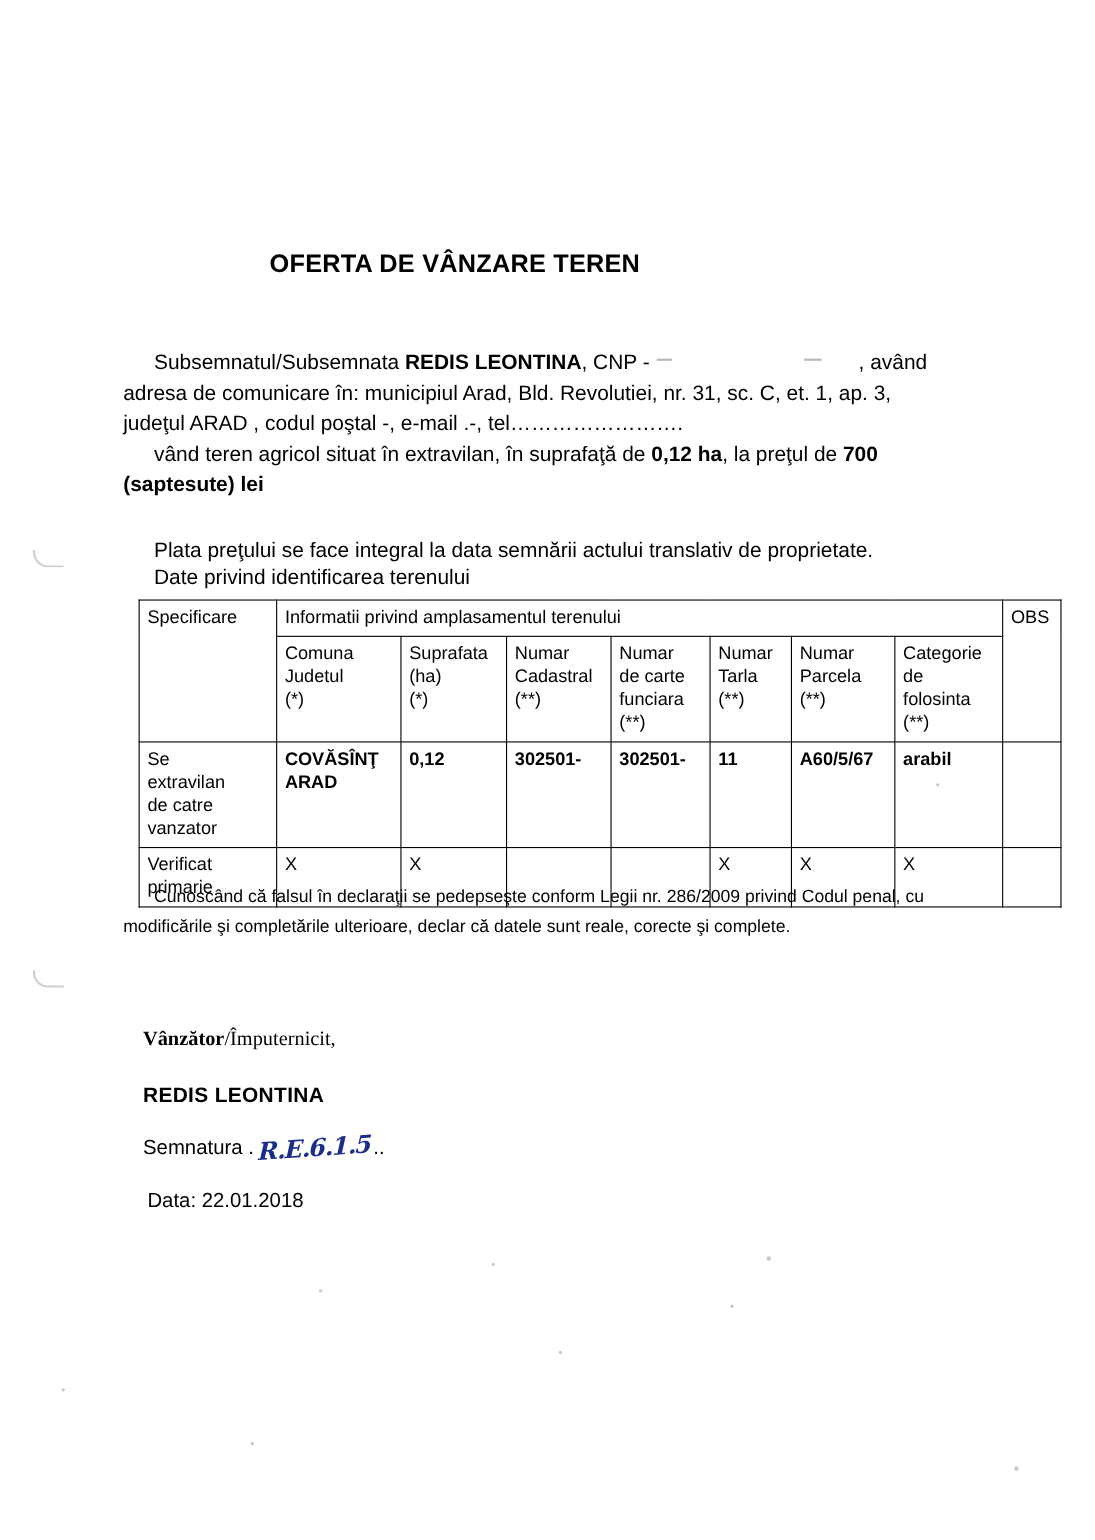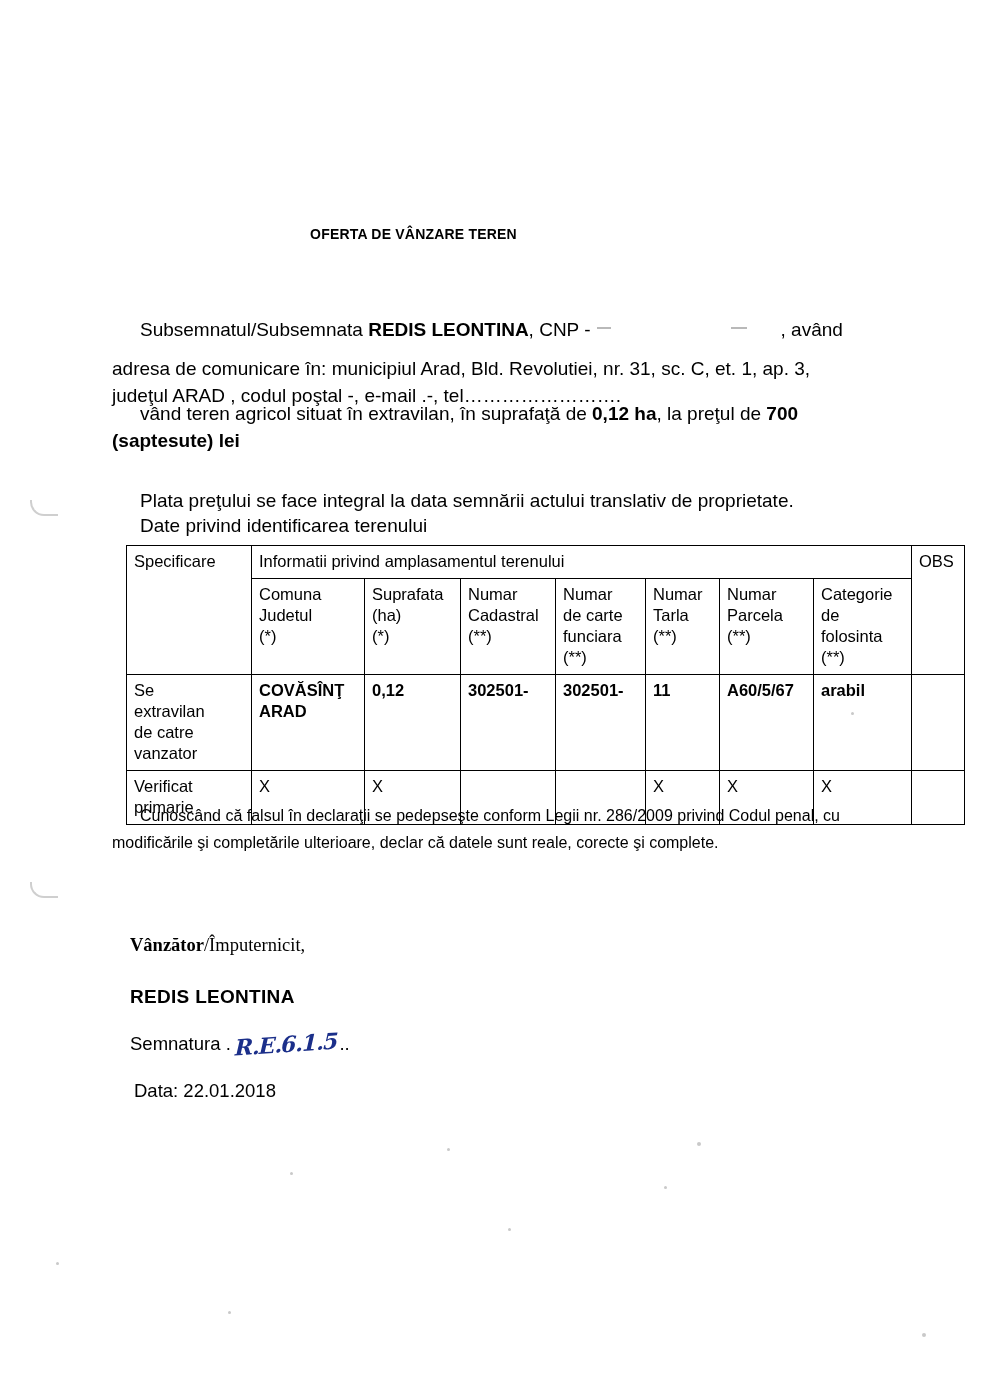--- a/index.html
+++ b/index.html
@@ -22,21 +22,21 @@
     height: 1400px;
   }
 
   
   .doc-title {
     position: absolute;
     top: 226px;
     left: 0;
     width: 827px;
     text-align: center;
-    font-size: 14px;
+    font-size: 23px;
     font-weight: bold;
     letter-spacing: 0.2px;
   }
 
   
   .body-block {
     position: absolute;
     left: 112px;
     width: 790px;
     font-size: 19px;
@@ -172,21 +172,21 @@
 
 <div class="page">
 
   <div class="doc-title">OFERTA DE VÂNZARE TEREN</div>
 
   <div class="body-block para1">
     <span class="indent"></span><span>Subsemnatul/Subsemnata</span>
     <span class="b">REDIS LEONTINA</span><span>, CNP -</span><span class="cnp-blank"></span><span>, având</span>
   </div>
 
-  <div class="body-block para2" style="top:355px">
+  <div class="body-block para2" style="top:345px">
     <div>
       <span>adresa de comunicare în: municipiul Arad, Bld. Revolutiei, nr. 31, sc. C, et. 1, ap. 3</span><span>,</span>
     </div>
     <div>judeţul  ARAD , codul poştal -, e-mail .-, tel…………………….</div>
   </div>
 
   <div class="body-block para3" style="top:400px">
     <span class="indent"></span><span>vând teren agricol situat în extravilan, în suprafaţă de</span>
     <span class="b">0,12  ha</span><span>, la preţul de</span>
     <span class="b">700</span>

